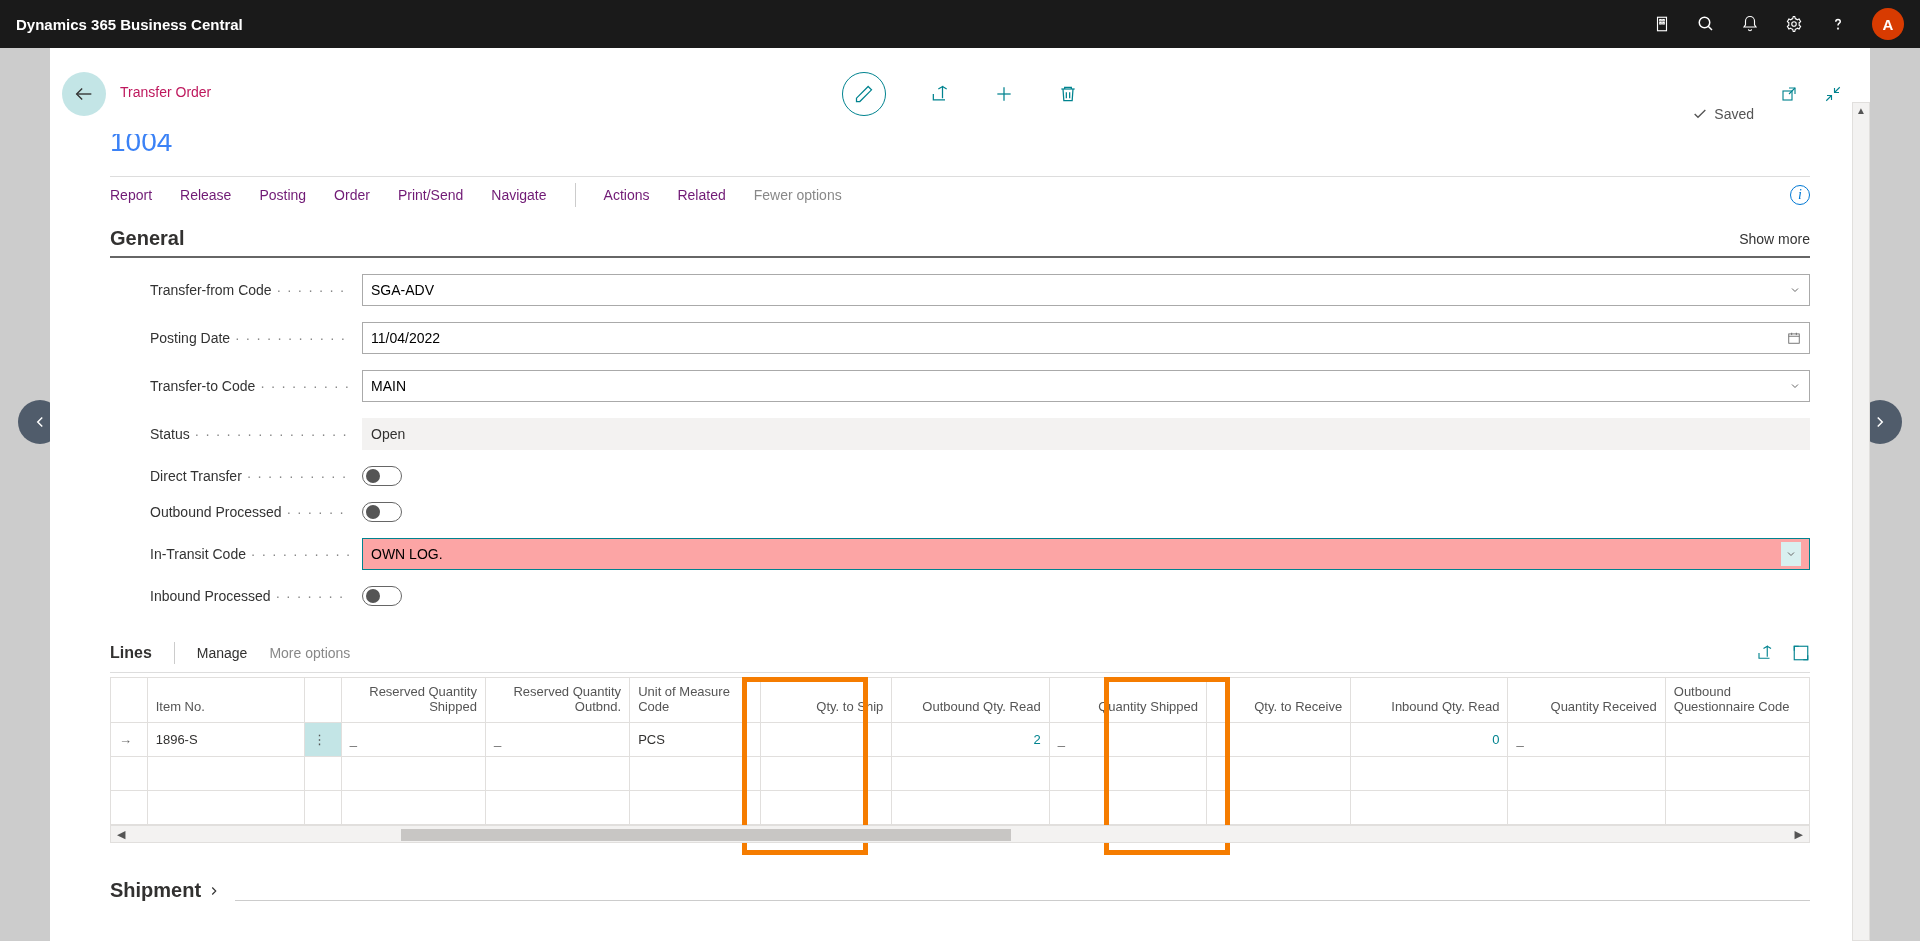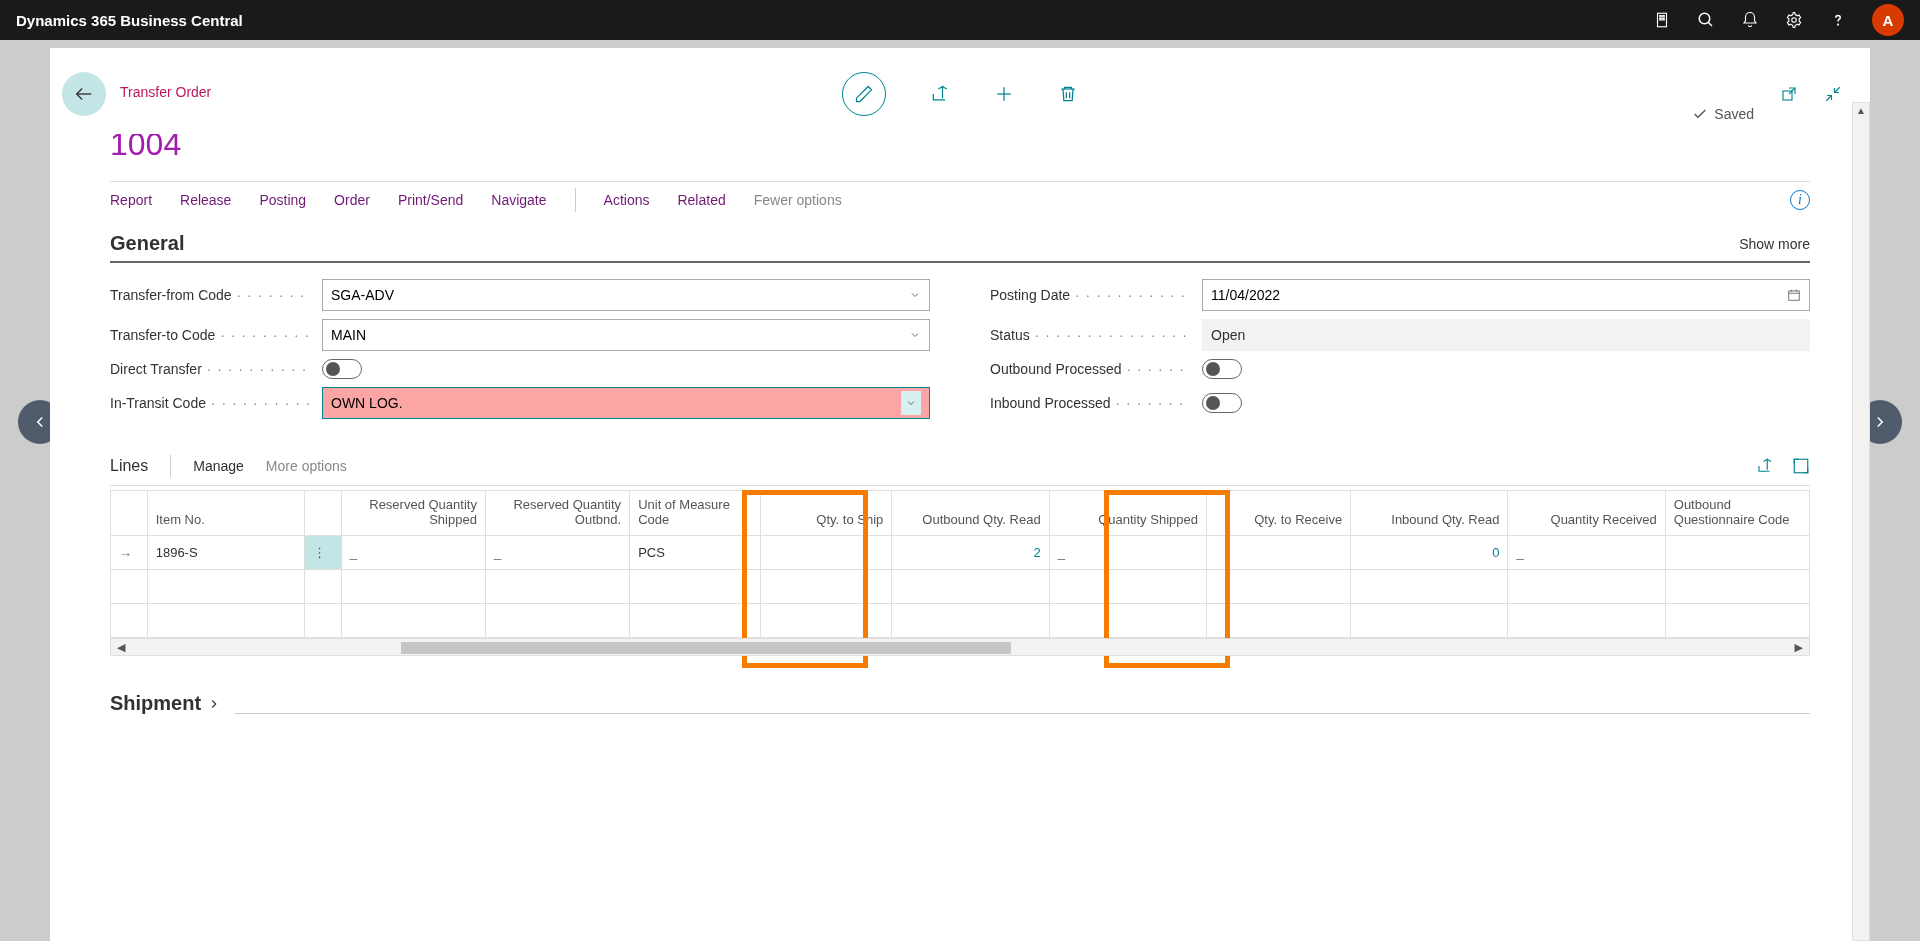--- a/index.html
+++ b/index.html
@@ -1,52 +1,52 @@
 <!DOCTYPE html>
 <html><head>
 <meta charset="utf-8">
 <style>
 * { box-sizing: border-box; margin: 0; padding: 0; }
 body { font-family: "Segoe UI", Arial, sans-serif; font-size: 14px; color: #323130; background: #cccccc; width: 1920px; height: 941px; overflow: hidden; position: relative;}
-.topbar { height: 40px; background: #1a1a1a; display: flex; align-items: center; padding: 0 16px; color: #fff; justify-content: space-between; }
+.topbar { height: 48px; background: #1a1a1a; display: flex; align-items: center; padding: 0 16px; color: #fff; justify-content: space-between; }
 .topbar-left { font-weight: 600; font-size: 15px; }
 .topbar-right { display: flex; align-items: center; gap: 24px; }
 .topbar-icon { width: 20px; height: 20px; display:flex; align-items:center; justify-content:center; color:#fff; }
 .avatar-circle { width: 32px; height: 32px; border-radius: 50%; background: #d83b01; display:flex; align-items:center; justify-content:center; font-weight:600; font-size:15px;}
 .content-wrapper { position: absolute; top: 48px; left: 50px; right: 50px; bottom: 0; background: #fff; display:flex; flex-direction: column;}
 .page-header { display:flex; align-items:center; padding: 18px 0 12px 12px; gap: 14px; }
 .back-circle { width: 44px; height:44px; border-radius:50%; background:#c3e5e6; display:flex; align-items:center; justify-content:center; stroke:#000;}
 .header-titles {}
 .record-type { color:#be185d; font-size:14px; padding-bottom:4px;}
-.record-no { font-size: 32px; font-weight:400; color:#a21caf; margin-top:2px;}
+.record-no { font-size: 28px; font-weight:400; color:#3b82f6; margin-top:2px;}
 .header-actions { position:absolute; left:50%; transform:translateX(-50%); display:flex; gap:44px; align-items:center;}
 .edit-circle { width:44px; height:44px; border:1.5px solid #00838f; border-radius:50%; display:flex; align-items:center; justify-content:center; color:#00838f;}
 .header-right { margin-left:auto; display:flex; align-items:center; gap:26px; padding-right:28px;}
 .saved { display:flex; align-items:center; gap:6px; color:#555;margin-top:40px;}
 .inner { padding: 0 60px 0 60px; height: 100%; overflow:hidden;}
 .action-bar { display:flex; align-items:center; gap:28px; padding: 6px 0 10px 0; border-top:1px solid #ddd;}
 .action-bar .divider { width:1px; height:24px; background:#ccc;}
 .action-item { color:#701a75; cursor:pointer;}
 .fewer { color:#888;}
 .info-icon { margin-left:auto; width:20px; height:20px; border:1.5px solid #0078d4; border-radius:50%; display:flex; align-items:center; justify-content:center; color:#0078d4; font-style:italic; font-family:serif; font-size:14px;}
 .section-header { display:flex; align-items:center; font-size:20px; font-weight:600; padding: 10px 0 6px; border-bottom:2px solid #666;}
 .show-more { margin-left:auto; font-size:14px; font-weight:400; color:#333;}
-.fields-grid { display:grid; grid-template-columns: 1fr 1fr; gap: 8px 60px; padding: 16px 0 30px;}
+.fields-grid { display:grid; grid-template-columns: 1fr; gap: 16px 60px; padding: 16px 0 30px; margin-left: 40px;}
 .field-row { display:flex; align-items:center; gap:12px;}
 .field-label { width: 200px; color:#333; position:relative; overflow:hidden; white-space:nowrap;}
 .field-label::after { content: " · · · · · · · · · · · · · · · · · · · · · · · · · · · · · · · ·"; color:#888; letter-spacing:1px;}
 .field-input { flex:1; height:32px; border:1px solid #aaa; padding:0 28px 0 8px; background:#fff; position:relative; display:flex; align-items:center;}
 .dropdown-caret { position:absolute; right:8px; top:50%; transform:translateY(-50%); pointer-events:none;}
 .field-input input { border:none; width:100%; height:100%; outline:none; background:transparent; font-size:14px;}
 .readonly { background:#f3f2f1; border:1px solid #f3f2f1;}
 .highlight-input { border-color:#00838f; background:#fca5a5;}
 .toggle { width:40px; height:20px; border-radius:10px; border:1px solid #666; background:#fff; position:relative;}
 .toggle::after { content:""; width:14px; height:14px; border-radius:50%; background:#555; position:absolute; top:2px; left:3px;}
 .lines-header { display:flex; align-items:center; gap:22px; padding:6px 0 8px; border-bottom:1px solid #ddd;}
-.lines-title { font-weight:400; font-size:16px;}
+.lines-title { font-weight:700; font-size:16px;}
 .lines-divider {width:1px; height:22px; background:#ccc;}
 .lines-options { color:#888;}
 .lines-icons { margin-left:auto; display:flex; gap:18px; color:#00838f;}
 .table-wrap { position:relative; margin-top:4px;}
 table.lines { border-collapse:collapse; width:100%; table-layout:fixed; font-size:13px;}
 table.lines th, table.lines td { border:1px solid #e1dfdd; padding: 6px 8px; height:34px; text-align:left; vertical-align:middle; overflow:hidden;}
 table.lines th { font-weight:400; color:#555; vertical-align:bottom; padding-bottom:8px;}
 .num-col { text-align:right !important;}
 .col-arrow {width:28px;}
 .col-item {width:120px;}

